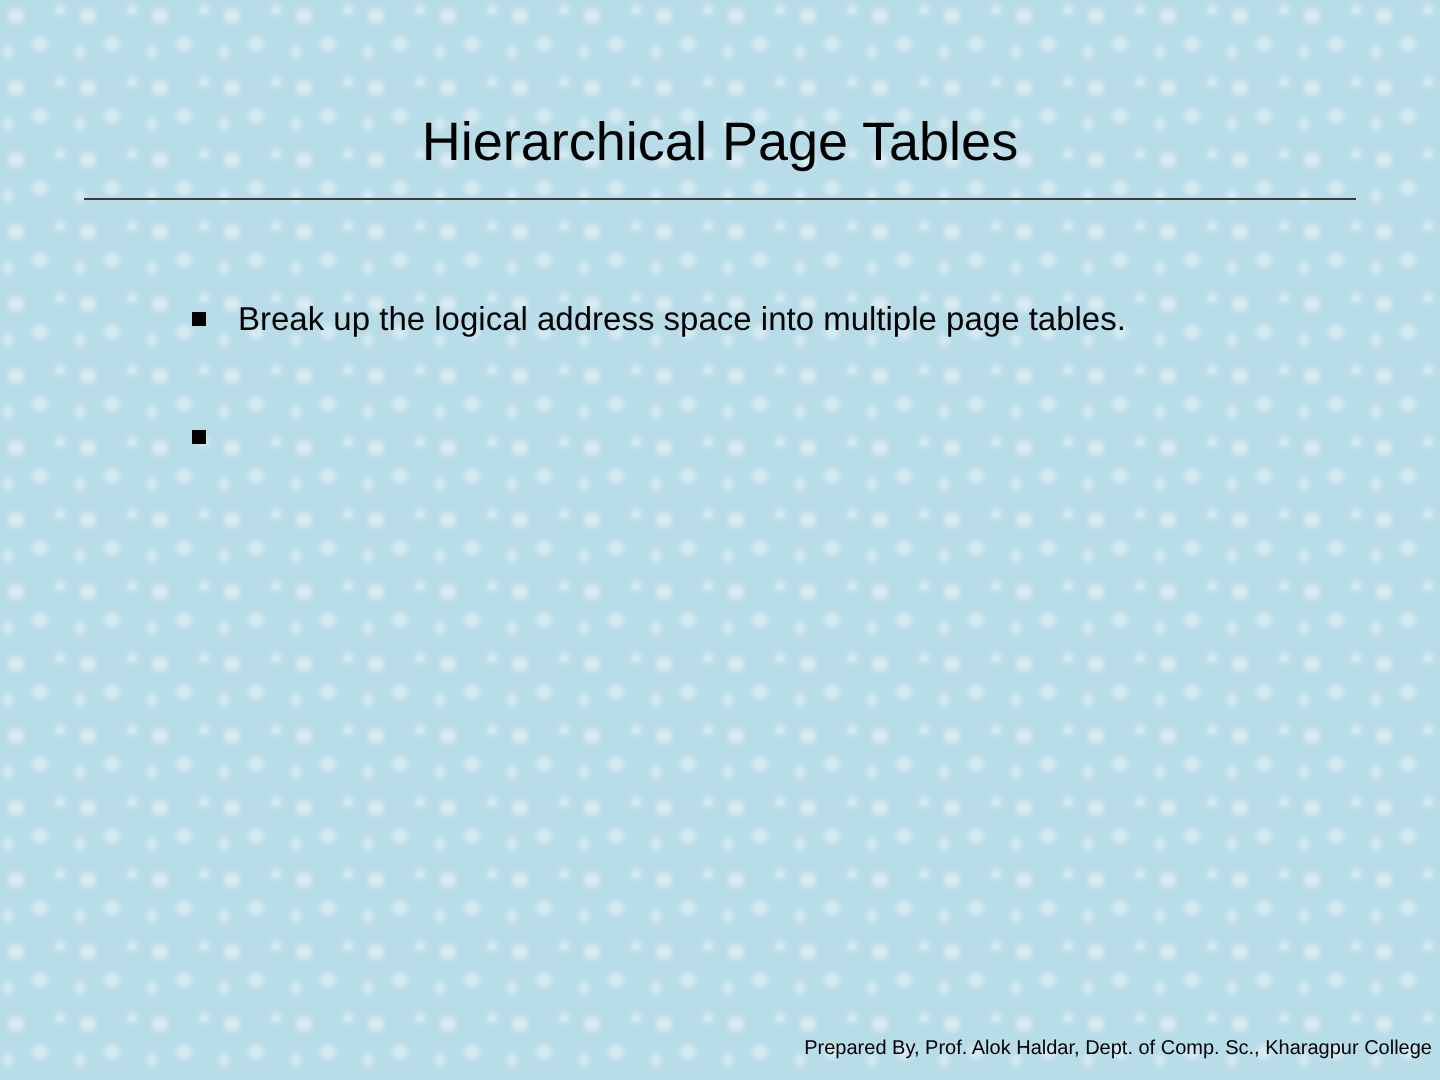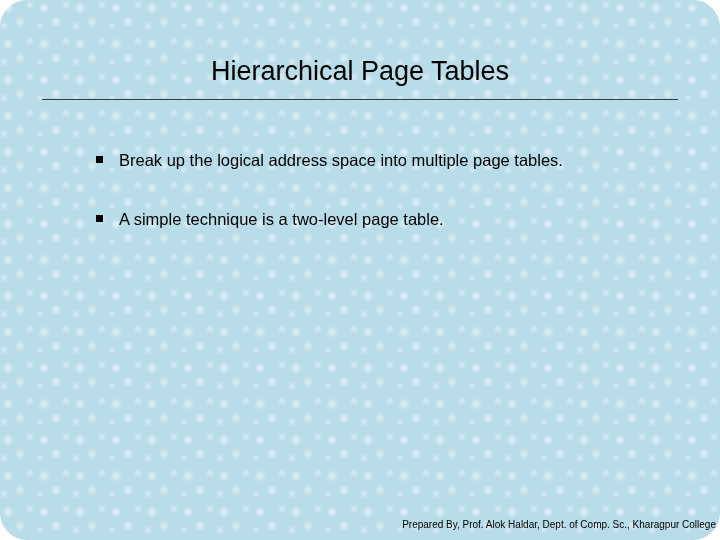--- a/index.html
+++ b/index.html
@@ -15,21 +15,20 @@
     width: 720px;
     height: 540px;
     box-sizing: border-box;
     background-color: #b8dce8;
     background-image:
       radial-gradient(circle at 8px 8px, rgba(255,255,255,0.45) 2px, rgba(255,255,255,0.18) 4px, transparent 6px),
       radial-gradient(circle at 20px 22px, rgba(255,255,255,0.4) 2px, rgba(255,255,255,0.15) 4px, transparent 6px),
       radial-gradient(circle at 30px 5px, rgba(255,255,255,0.35) 1.5px, rgba(255,255,255,0.12) 3px, transparent 5px),
       radial-gradient(circle at 4px 26px, rgba(255,255,255,0.35) 1.5px, rgba(255,255,255,0.12) 3px, transparent 5px);
     background-size: 36px 36px, 36px 36px, 36px 36px, 36px 36px;
-    border-radius: 27px;
   }
   .title {
     position: absolute;
     top: 56px;
     left: 0;
     width: 100%;
     text-align: center;
     font-size: 27px;
     color: #000;
     font-weight: 400;
@@ -84,19 +83,18 @@
 
   <div class="divider"></div>
 
   <div class="content">
     <div class="bullet-row">
       <div class="bullet"></div>
       <div class="bullet-text">Break up the logical address space into multiple page tables.</div>
     </div>
     <div class="bullet-row">
       <div class="bullet"></div>
-      <div class="bullet-text">A simple technique is a two-level page table.</div>
     </div>
   </div>
 
   <div class="footer">Prepared By, Prof. Alok Haldar, Dept. of Comp. Sc., Kharagpur College</div>
 
 </div>
 
 </body></html>

